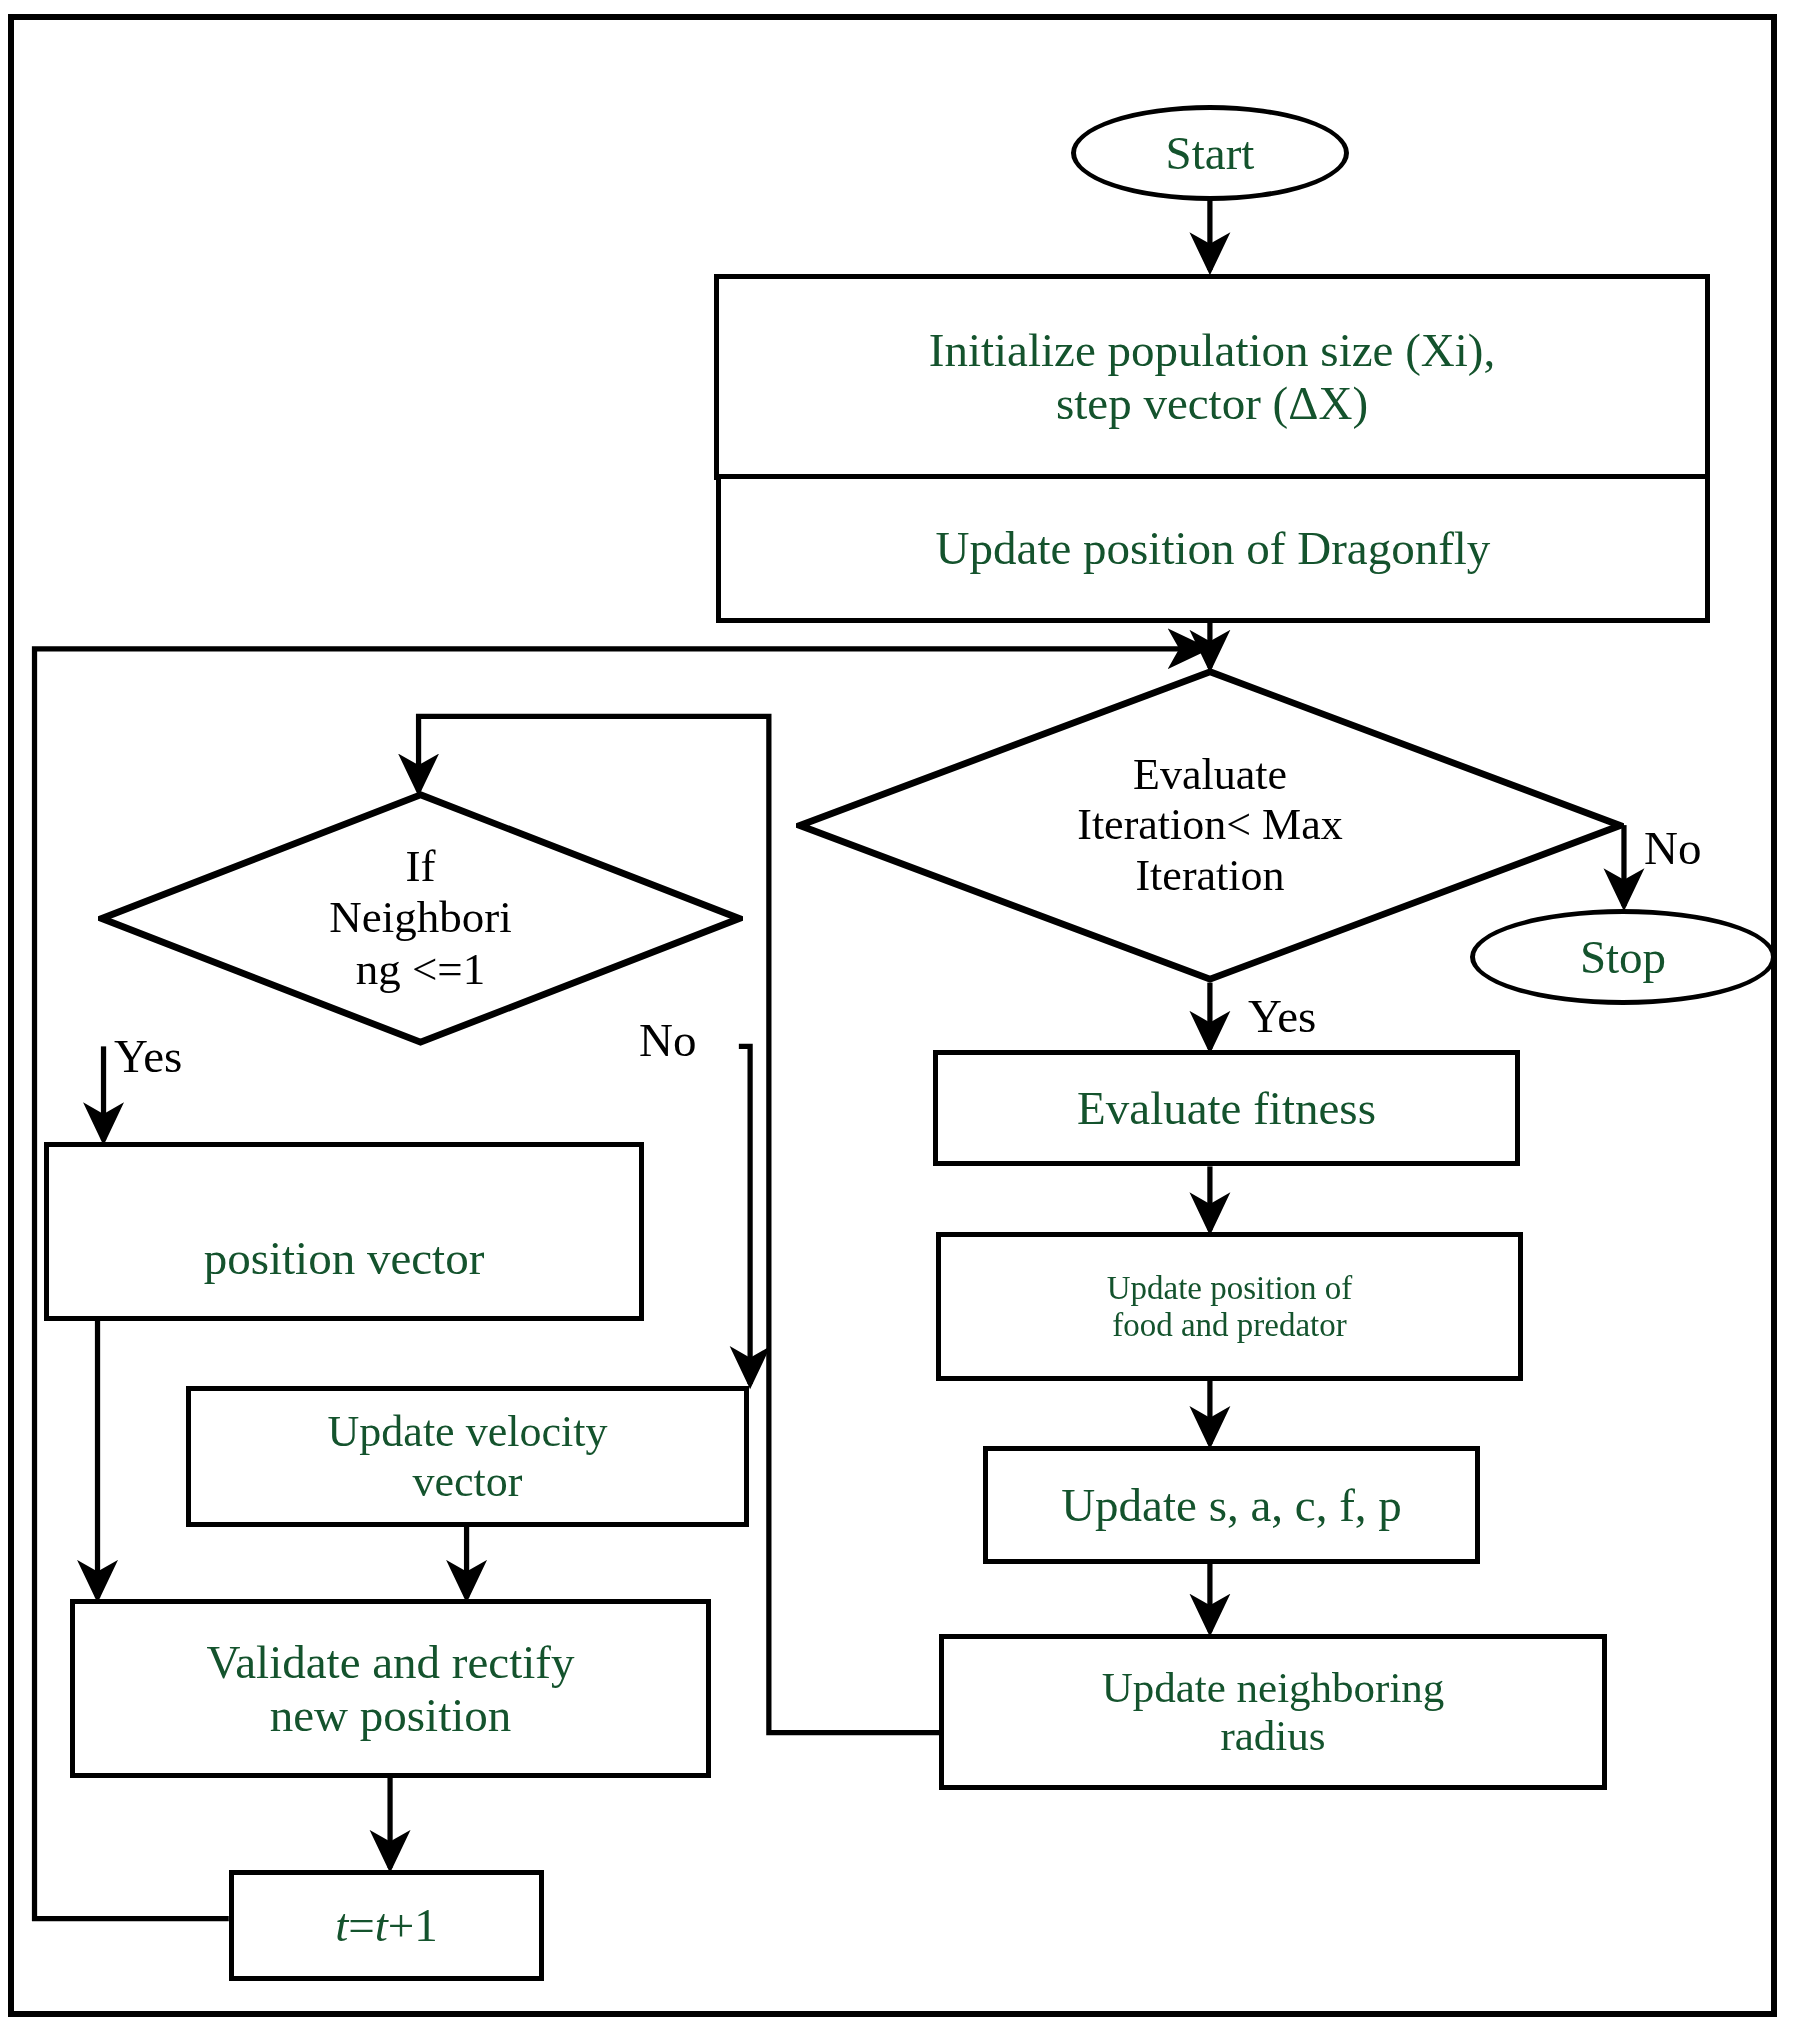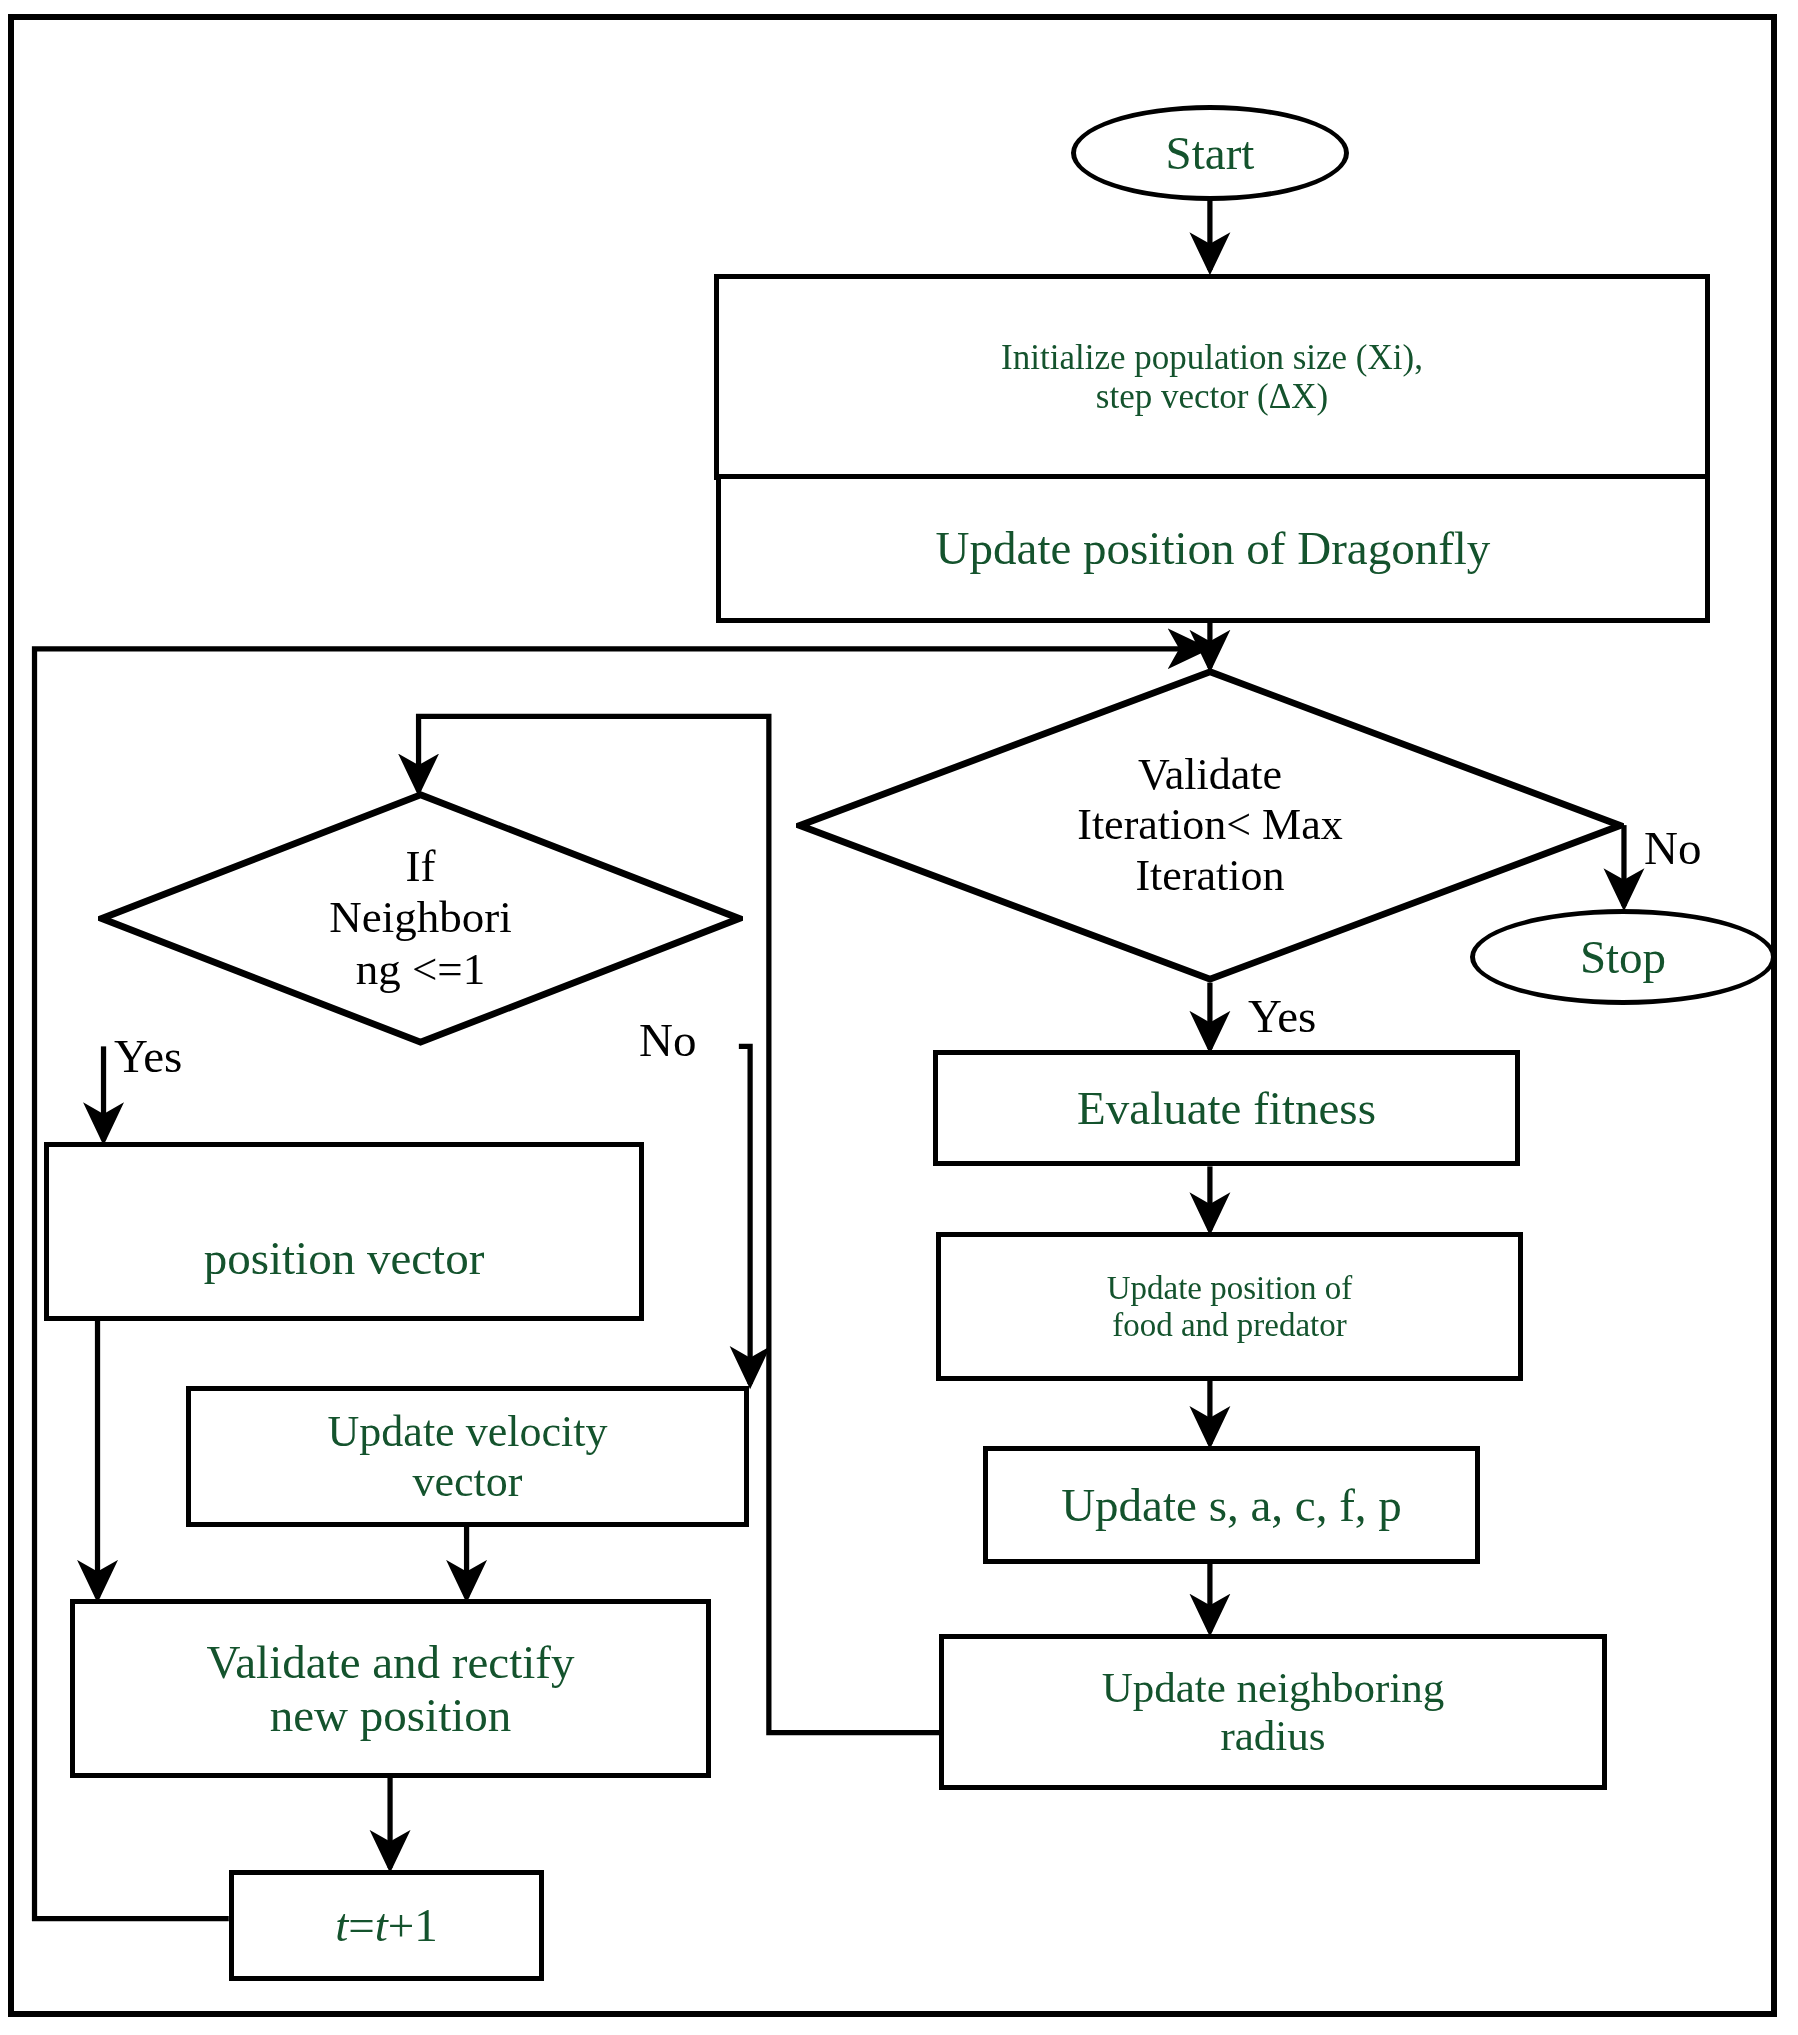--- a/index.html
+++ b/index.html
@@ -61,36 +61,36 @@
 
       <path d="M305,2558 L46,2558 L46,865 L1607,865" marker-end="url(#ah)"></path>
 
     </g>
   </svg>
 
   <div class="node ell" style="left:1071px;top:105px;width:278px;height:96px;font-size:47px;">
     <span class="txt">Start</span>
   </div>
 
-  <div class="node boxn" style="left:714px;top:274px;width:996px;height:206px;font-size:35px;">
+  <div class="node boxn" style="left:714px;top:274px;width:996px;height:206px;font-size:47px;">
     <span class="txt">
       <span>Initialize population size (Xi),</span><br><span>step vector (ΔX)</span>
     </span>
   </div>
 
   <div class="node boxn" style="left:716px;top:474px;width:994px;height:149px;font-size:47px;">
     <span class="txt">Update position of Dragonfly</span>
   </div>
 
   <div class="dia" style="left:796px;top:668px;width:828px;height:315px;">
     <svg width="828" height="315" viewBox="0 0 1104 420">
       <polygon points="552,5 1099,210 552,415 5,210" fill="#fff" stroke="#000" stroke-width="9"></polygon>
     </svg>
     <div class="dtxt" style="font-size:44px;">
-      <span>Validate</span><br><span>Iteration&lt; Max</span><br><span>Iteration</span>
+      <span>Evaluate</span><br><span>Iteration&lt; Max</span><br><span>Iteration</span>
     </div>
   </div>
 
   <div class="lbl" style="left:1644px;top:821px;font-size:47px;">No</div>
 
   <div class="node ell" style="left:1470px;top:909px;width:306px;height:96px;font-size:47px;">
     <span class="txt">Stop</span>
   </div>
 
   <div class="lbl" style="left:1248px;top:989px;font-size:47px;">Yes</div>

